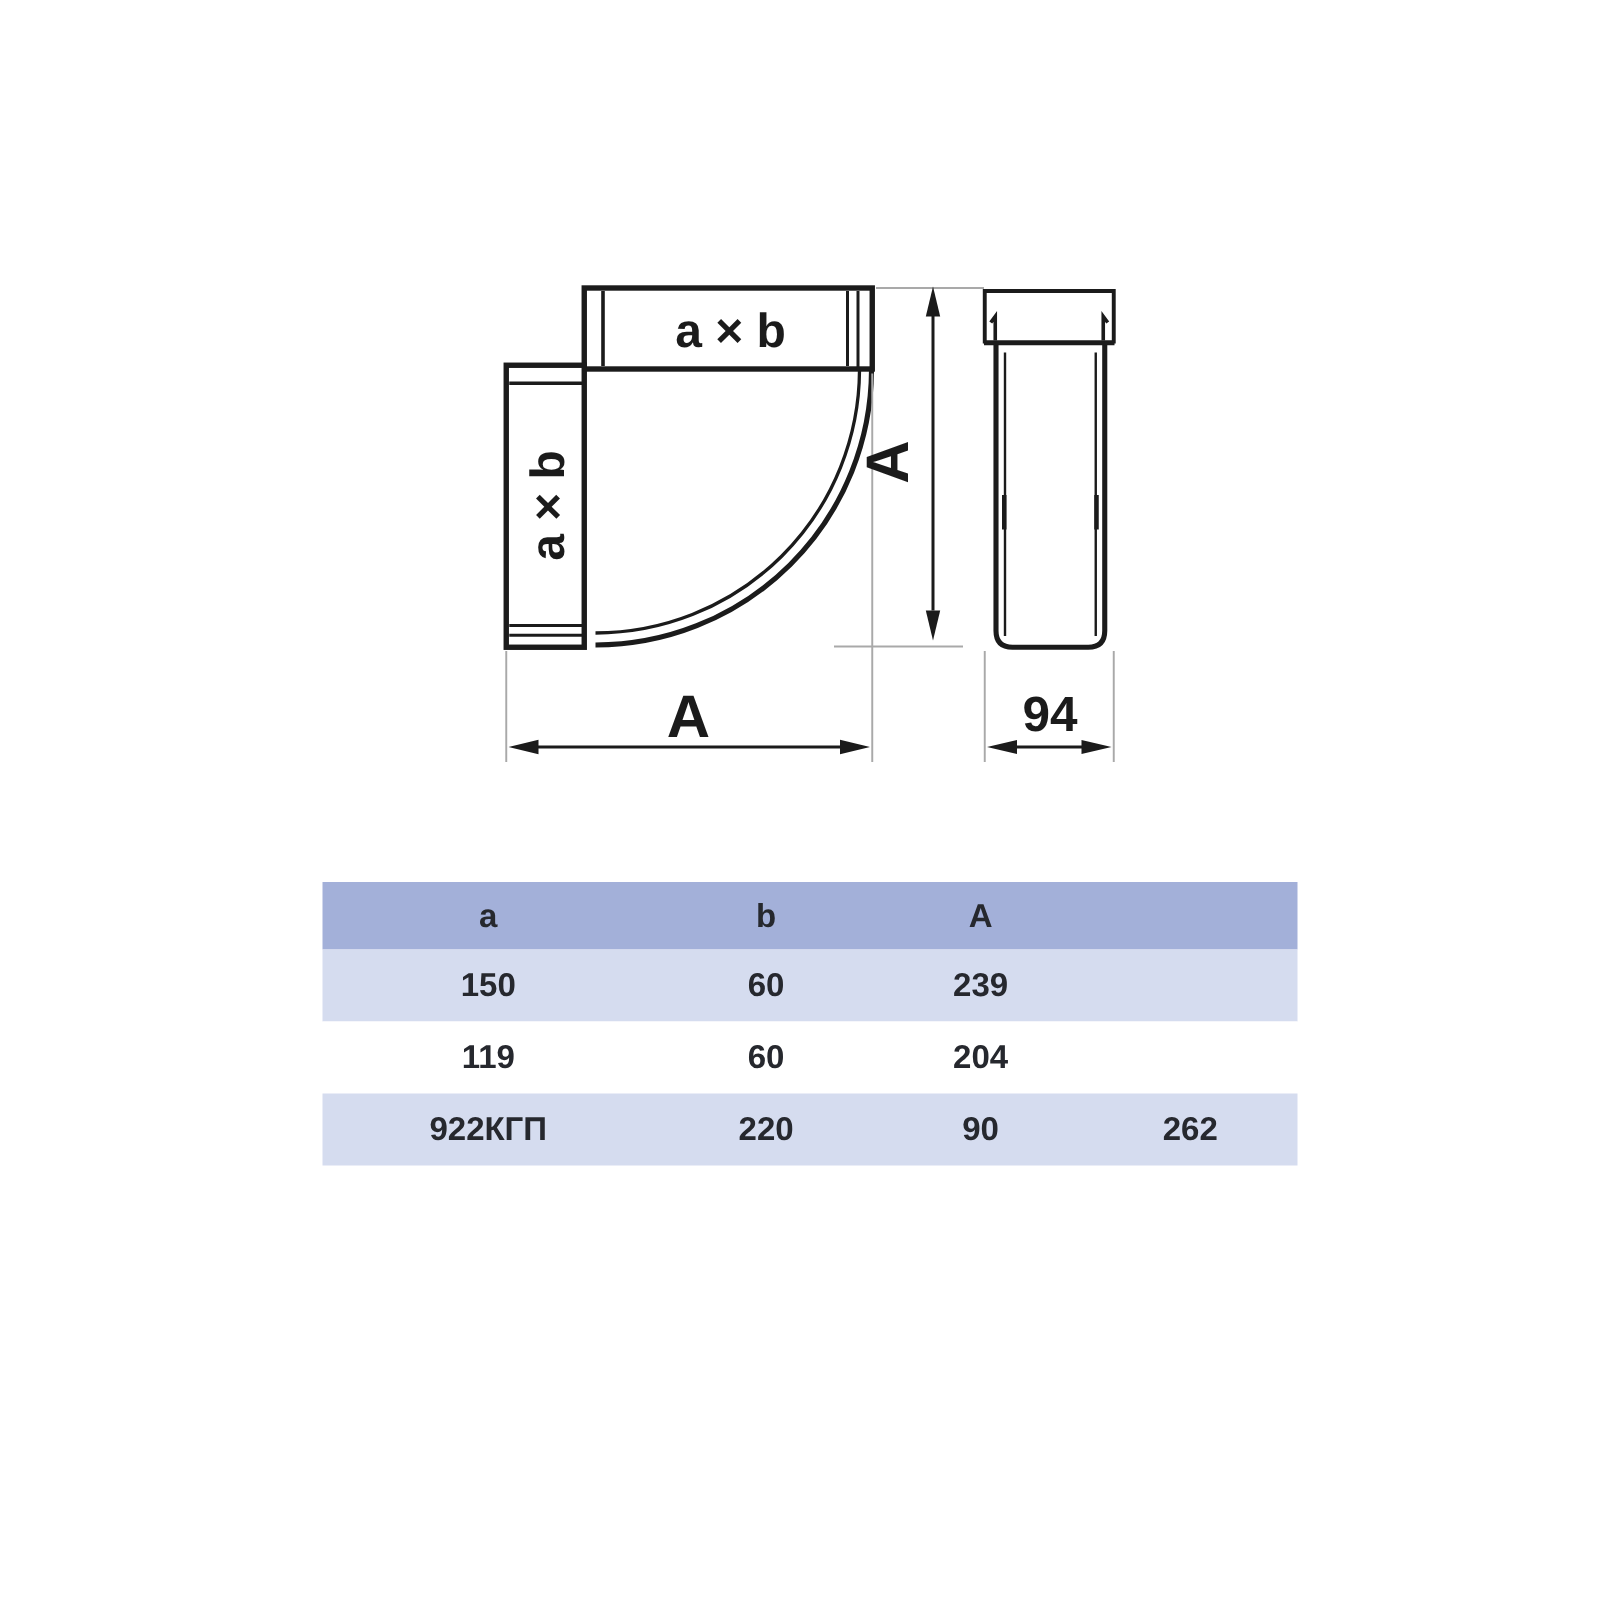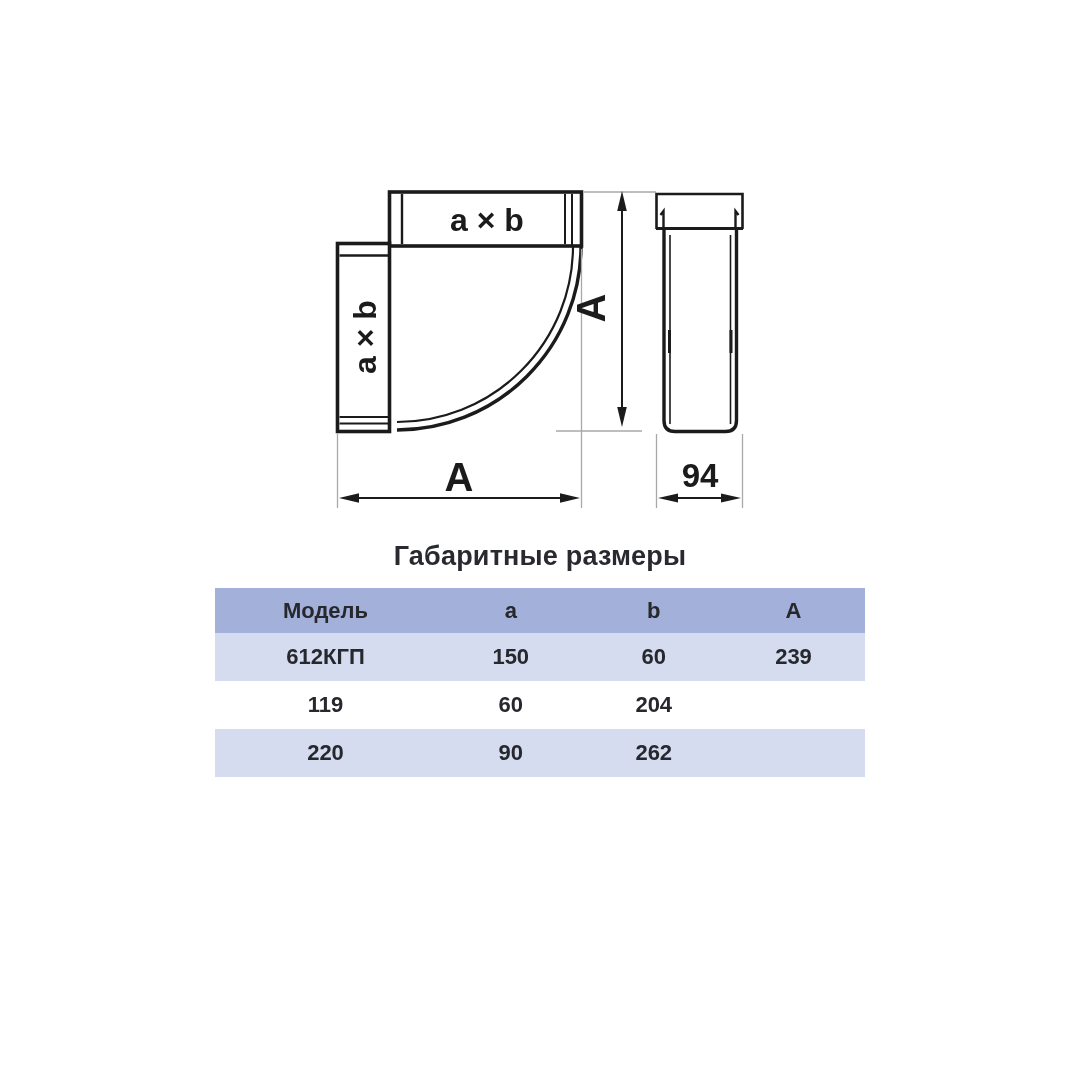--- a/index.html
+++ b/index.html
@@ -113,40 +113,38 @@
     </g>
 
     <g>
       <line x1="676" y1="498" x2="724" y2="498" stroke="#1b1b1b" stroke-width="2"></line>
       <polygon points="658,498 678,493.4 678,502.6" fill="#1b1b1b"></polygon>
       <polygon points="741,498 721,493.4 721,502.6" fill="#1b1b1b"></polygon>
       <text class="svg-label" x="700" y="487" font-size="33" text-anchor="middle">94</text>
     </g>
   </svg>
 
-  <div class="section-title">Габаритные размеры</div>
 
   <div class="dim-table">
     <div class="t-row head">
-      <div class="cell">Модель</div>
       <div class="cell">a</div>
       <div class="cell">b</div>
       <div class="cell">A</div>
     </div>
     <div class="t-row alt">
-      <div class="cell">612КГП</div>
       <div class="cell">150</div>
       <div class="cell">60</div>
       <div class="cell">239</div>
     </div>
     <div class="t-row plain">
       <div class="cell">119</div>
       <div class="cell">60</div>
       <div class="cell">204</div>
     </div>
     <div class="t-row alt">
+      <div class="cell">922КГП</div>
       <div class="cell">220</div>
       <div class="cell">90</div>
       <div class="cell">262</div>
     </div>
   </div>
 
 </div>
 
 </body></html>

